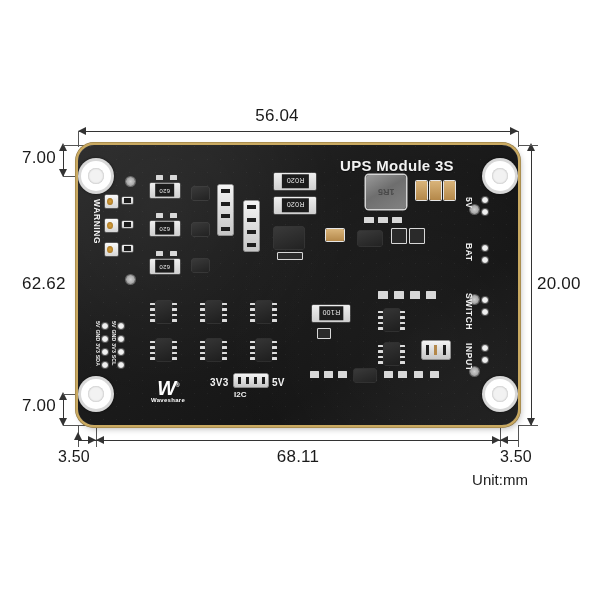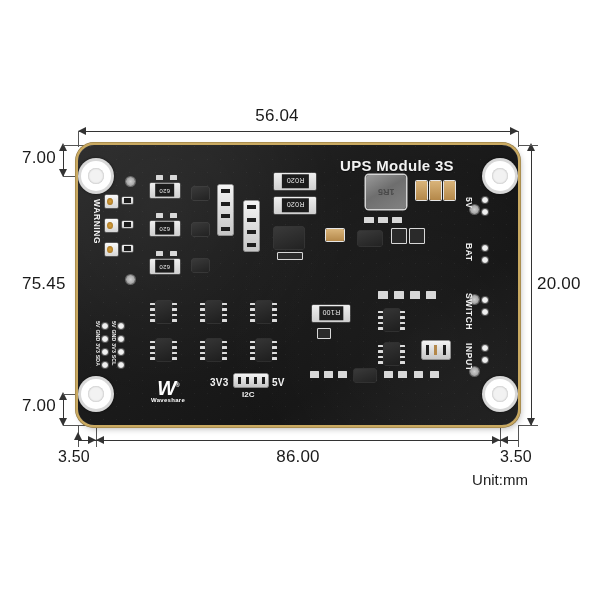--- a/index.html
+++ b/index.html
@@ -148,21 +148,21 @@
   <div class="ext-v" style="left:78px;top:131px;height:16px;"></div>
   <div class="ext-v" style="left:518px;top:131px;height:16px;"></div>
 
   <div class="dimtext" style="left:22px;top:148px;">7.00</div>
   <div class="line-v" style="left:63px;top:145px;height:31px;"></div>
   <div class="ar ar-u" style="left:59px;top:143px;"></div>
   <div class="ar ar-d" style="left:59px;top:169px;"></div>
   <div class="ext-h" style="left:63px;top:145px;width:22px;"></div>
   <div class="ext-h" style="left:63px;top:176px;width:28px;"></div>
 
-  <div class="dimtext" style="left:22px;top:274px;">75.45</div>
+  <div class="dimtext" style="left:22px;top:274px;">62.62</div>
   <div class="line-v" style="left:105px;top:176px;height:218px;"></div>
   <div class="ar ar-u" style="left:101px;top:174px;"></div>
   <div class="ar ar-d" style="left:101px;top:387px;"></div>
 
   <div class="dimtext" style="left:22px;top:396px;">7.00</div>
   <div class="line-v" style="left:63px;top:394px;height:31px;"></div>
   <div class="ar ar-u" style="left:59px;top:392px;"></div>
   <div class="ar ar-d" style="left:59px;top:418px;"></div>
   <div class="ext-h" style="left:63px;top:394px;width:28px;"></div>
   <div class="ext-h" style="left:63px;top:425px;width:22px;"></div>
@@ -180,21 +180,21 @@
   <div class="ext-v" style="left:518px;top:425px;height:22px;"></div>
 
   <div class="line-h" style="left:78px;top:440px;width:18px;"></div>
   <div class="ar ar-r" style="left:88px;top:436px;"></div>
   <div class="ar ar-u" style="left:74px;top:432px;"></div>
   <div class="dimtext small" style="left:58px;top:448px;">3.50</div>
 
   <div class="line-h" style="left:96px;top:440px;width:404px;"></div>
   <div class="ar ar-l" style="left:96px;top:436px;"></div>
   <div class="ar ar-r" style="left:492px;top:436px;"></div>
-  <div class="dimtext" style="left:298px;top:447px;transform:translateX(-50%);">86.00</div>
+  <div class="dimtext" style="left:298px;top:447px;transform:translateX(-50%);">68.11</div>
 
   <div class="line-h" style="left:500px;top:440px;width:18px;"></div>
   <div class="ar ar-l" style="left:500px;top:436px;"></div>
   <div class="dimtext small" style="left:500px;top:448px;">3.50</div>
 
   <div class="unit" style="left:500px;top:471px;transform:translateX(-50%);">Unit:mm</div>
 
   <div class="pcb">
     <div class="vias"></div>
 
@@ -436,21 +436,21 @@
     </div>
 
     <div class="silk pad-lbl" style="left:132px;top:232px;">3V3</div>
     <div class="conn" style="left:156px;top:229px;width:32px;height:13px;">
         <i></i>
         <i></i>
         <i></i>
         <i></i>
       </div>
     <div class="silk pad-lbl" style="left:194px;top:232px;">5V</div>
-    <div class="silk" style="left:164px;top:245px;font-size:8px;">I2C</div>
+    <div class="silk" style="left:156px;top:245px;font-size:8px;">I2C</div>
 
     <div class="smd" style="left:232px;top:226px;width:9px;height:7px;"></div>
     <div class="smd" style="left:246px;top:226px;width:9px;height:7px;"></div>
     <div class="smd" style="left:260px;top:226px;width:9px;height:7px;"></div>
     <div class="chip" style="left:276px;top:224px;width:22px;height:13px;"></div>
     <div class="smd" style="left:306px;top:226px;width:9px;height:7px;"></div>
     <div class="smd" style="left:320px;top:226px;width:9px;height:7px;"></div>
     <div class="smd" style="left:336px;top:226px;width:9px;height:7px;"></div>
     <div class="smd" style="left:352px;top:226px;width:9px;height:7px;"></div>
 

